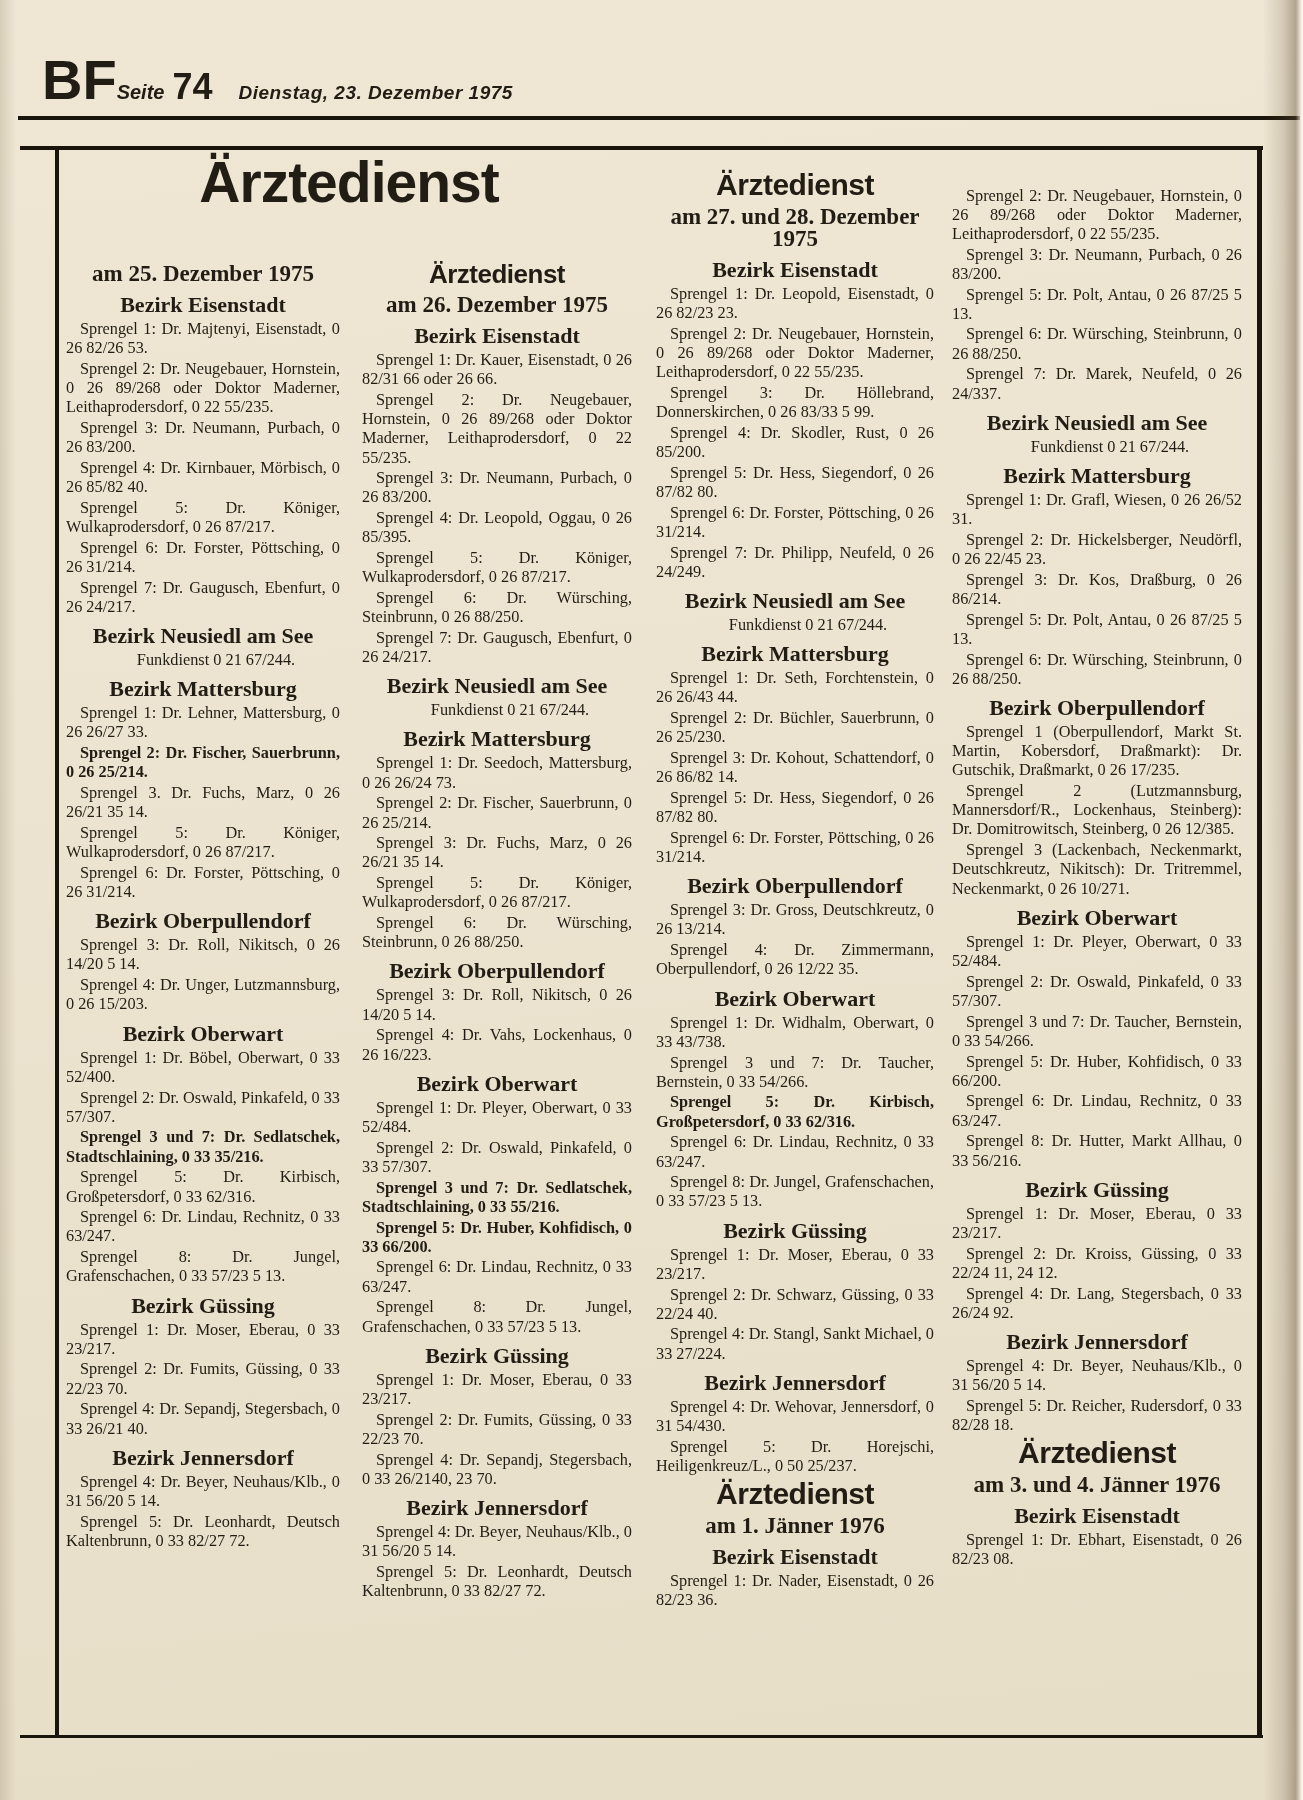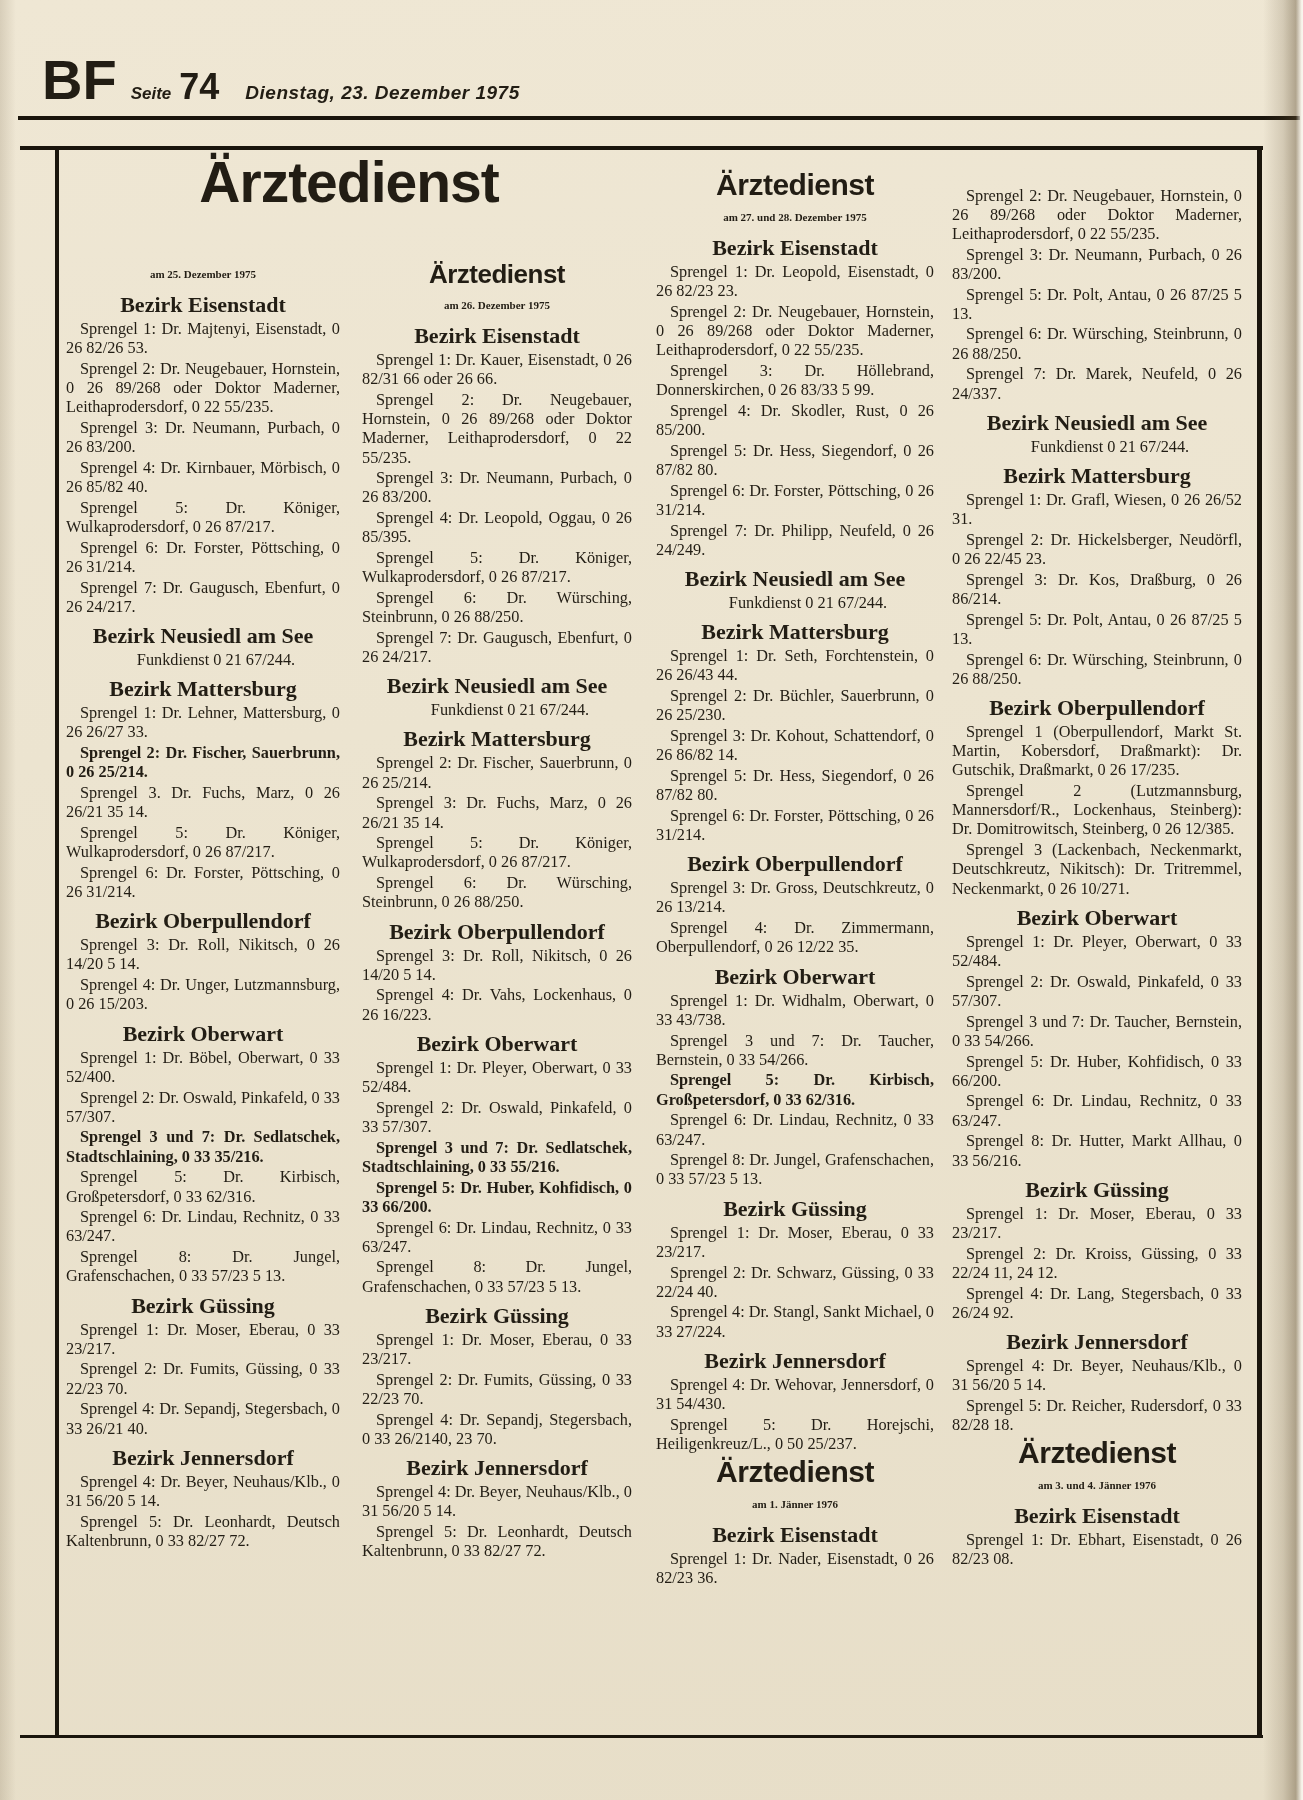--- a/index.html
+++ b/index.html
@@ -21,21 +21,21 @@
   .paper-edge-left{
     position:absolute;top:0;left:0;width:16px;height:100%;
     background:linear-gradient(to right,rgba(92,74,46,.16),rgba(92,74,46,0));
   }
   
   .masthead{
     position:absolute;left:42px;top:52px;display:flex;align-items:baseline;
     font-family:"Liberation Sans","DejaVu Sans",sans-serif;white-space:nowrap;justify-content:flex-end;
   }
   .mast-logo{font-size:56px;font-weight:900;letter-spacing:0px;line-height:56px;}
-  .mast-seite{font-size:17px;font-weight:700;font-style:italic;margin-left:14px;}
+  .mast-seite{font-size:20px;font-weight:700;font-style:italic;}
   .mast-pagenum{font-size:36px;font-weight:900;margin-left:8px;line-height:48px;}
   .mast-date{font-size:19px;font-weight:700;font-style:italic;margin-left:26px;letter-spacing:.5px;}
   .rule-masthead{position:absolute;left:18px;top:116px;width:1282px;height:4px;background:#1a150c;}
   
   .box-top{position:absolute;left:20px;top:146px;width:1243px;height:4px;background:#1a150c;}
   .box-left{position:absolute;left:55px;top:146px;width:4px;height:1592px;background:#1a150c;}
   .box-right{position:absolute;left:1257px;top:146px;width:5px;height:1592px;background:#1a150c;}
   .box-bottom{position:absolute;left:20px;top:1735px;width:1243px;height:3px;background:#1a150c;}
   
   .main-title{
@@ -48,21 +48,21 @@
   .col1{left:66px;top:260px;width:274px;}
   .col2{left:362px;top:258px;width:270px;}
   .col3{left:656px;top:166px;width:278px;}
   .col4{left:952px;top:184px;width:290px;}
   .blk-title{
     font-family:"Liberation Sans","DejaVu Sans",sans-serif;
     font-weight:800;font-size:30px;line-height:33px;letter-spacing:-.5px;
     text-align:center;text-indent:0;margin:2px 0 5px;
   }
   .col2 .blk-title{font-size:26px;line-height:29px;}
-  .blk-date{font-weight:700;font-size:11px;line-height:22px;text-align:center;text-indent:0;margin:3px 0 5px;}
+  .blk-date{font-weight:700;font-size:23px;line-height:22px;text-align:center;text-indent:0;margin:3px 0 5px;}
   .blk-bezirk{font-weight:700;font-size:22px;line-height:21px;text-align:center;text-indent:0;margin:9px 0 4px;}
   .blk-para{margin:1.5px 0;text-indent:14px;}
   .blk-funk{margin:2px 0;padding-left:26px;text-align:center;text-indent:0;}
   .bold{font-weight:700;}
 </style>
 </head>
 <body>
 
 <div class="page">
   <div class="masthead">
@@ -124,20 +124,21 @@
         <div class="blk-para">Sprengel 1: Dr. Kauer, Eisenstadt, 0 26 82/31 66 oder 26 66.</div>
         <div class="blk-para">Sprengel 2: Dr. Neugebauer, Hornstein, 0 26 89/268 oder Doktor Maderner, Leithaprodersdorf, 0 22 55/235.</div>
         <div class="blk-para">Sprengel 3: Dr. Neumann, Purbach, 0 26 83/200.</div>
         <div class="blk-para">Sprengel 4: Dr. Leopold, Oggau, 0 26 85/395.</div>
         <div class="blk-para">Sprengel 5: Dr. Königer, Wulkaprodersdorf, 0 26 87/217.</div>
         <div class="blk-para">Sprengel 6: Dr. Würsching, Steinbrunn, 0 26 88/250.</div>
         <div class="blk-para">Sprengel 7: Dr. Gaugusch, Ebenfurt, 0 26 24/217.</div>
         <div class="blk-bezirk">Bezirk Neusiedl am See</div>
         <div class="blk-funk">Funkdienst 0 21 67/244.</div>
         <div class="blk-bezirk">Bezirk Mattersburg</div>
+        <div class="blk-para">Sprengel 1: Dr. Seedoch, Mattersburg, 0 26 26/24 73.</div>
         <div class="blk-para">Sprengel 2: Dr. Fischer, Sauerbrunn, 0 26 25/214.</div>
         <div class="blk-para">Sprengel 3: Dr. Fuchs, Marz, 0 26 26/21 35 14.</div>
         <div class="blk-para">Sprengel 5: Dr. Königer, Wulkaprodersdorf, 0 26 87/217.</div>
         <div class="blk-para">Sprengel 6: Dr. Würsching, Steinbrunn, 0 26 88/250.</div>
         <div class="blk-bezirk">Bezirk Oberpullendorf</div>
         <div class="blk-para">Sprengel 3: Dr. Roll, Nikitsch, 0 26 14/20 5 14.</div>
         <div class="blk-para">Sprengel 4: Dr. Vahs, Lockenhaus, 0 26 16/223.</div>
         <div class="blk-bezirk">Bezirk Oberwart</div>
         <div class="blk-para">Sprengel 1: Dr. Pleyer, Oberwart, 0 33 52/484.</div>
         <div class="blk-para">Sprengel 2: Dr. Oswald, Pinkafeld, 0 33 57/307.</div>

